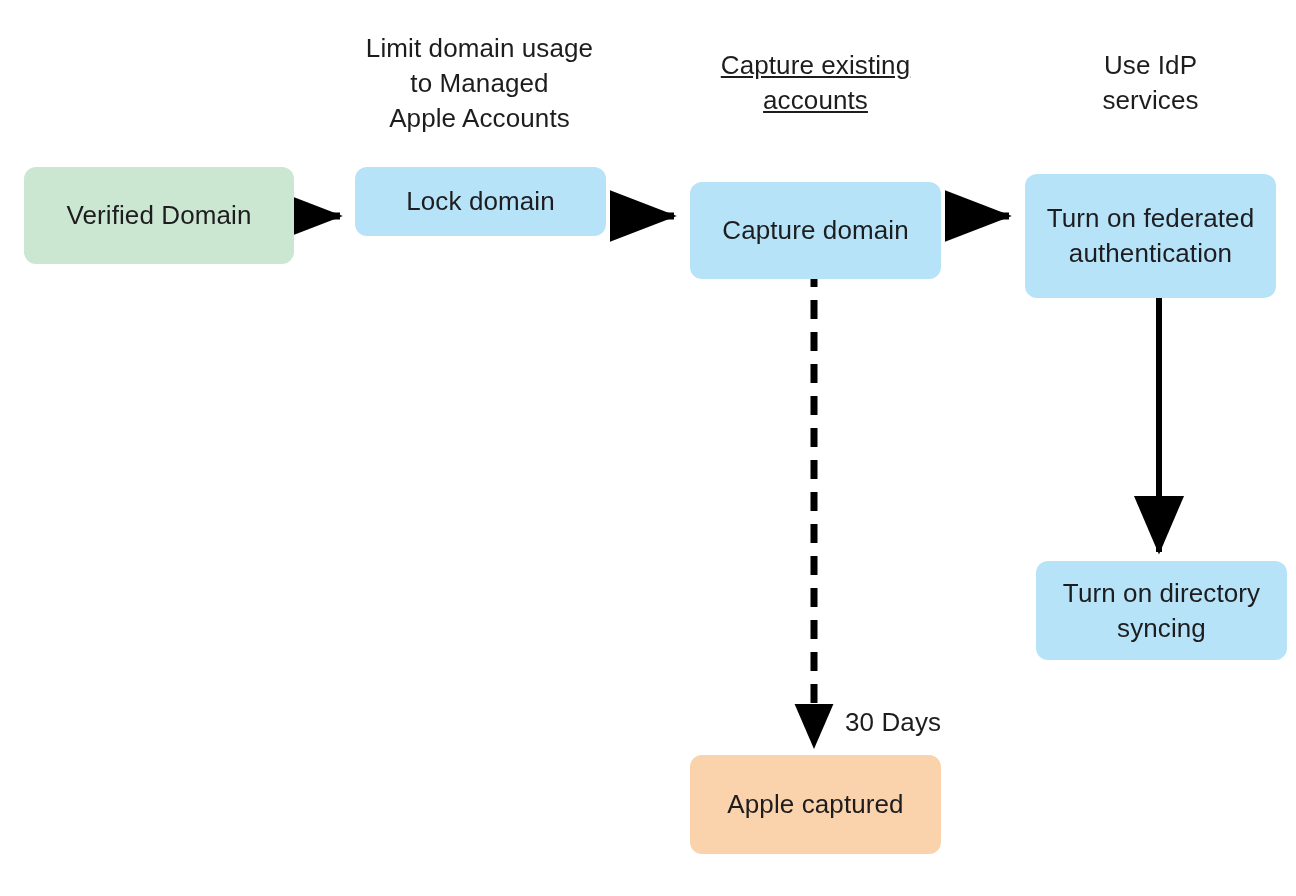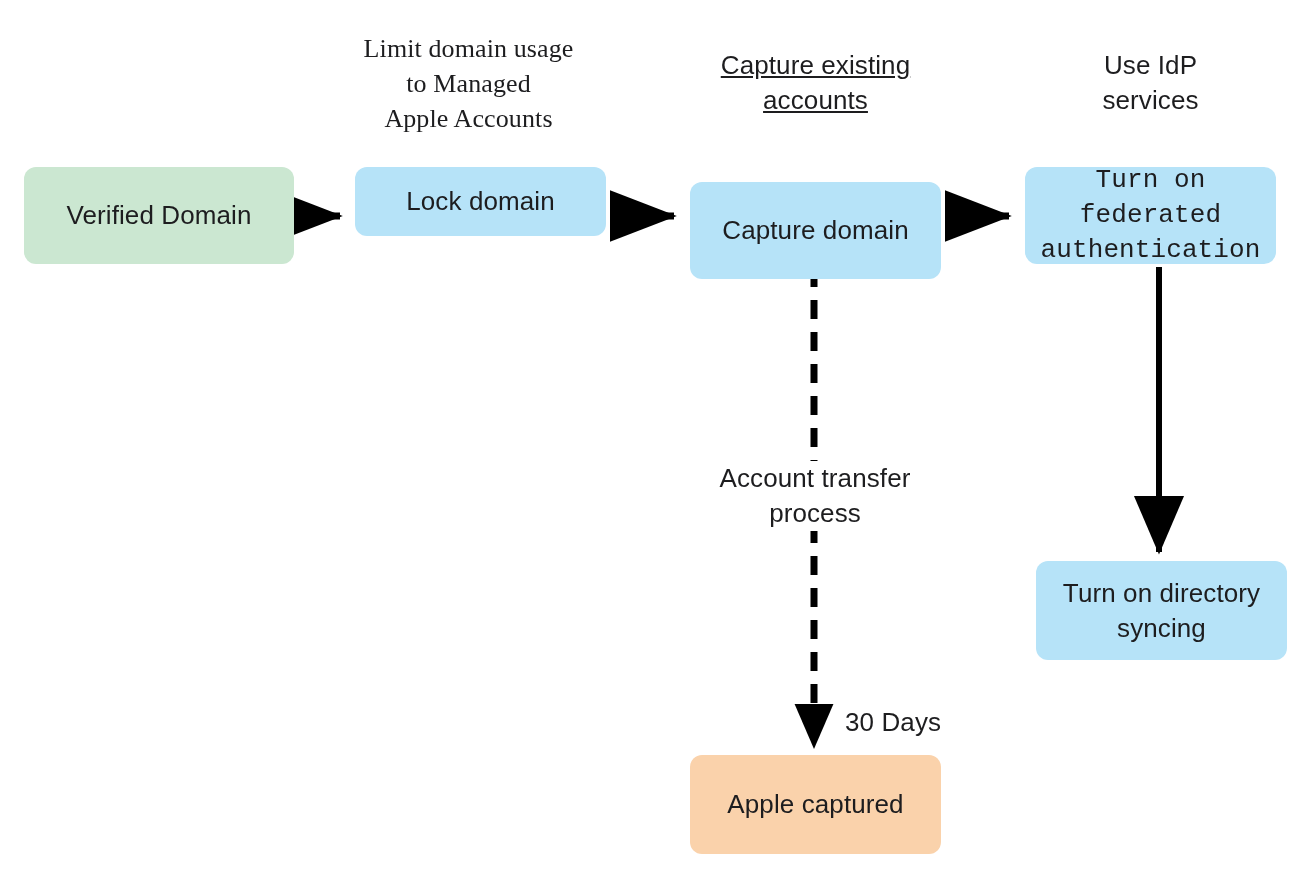--- a/index.html
+++ b/index.html
@@ -96,42 +96,40 @@
 
     <line x1="614" y1="216" x2="674" y2="216" stroke="#000000" stroke-width="7" marker-end="url(#arrow-h)"></line>
 
     <line x1="948" y1="216" x2="1009" y2="216" stroke="#000000" stroke-width="7" marker-end="url(#arrow-h)"></line>
 
     <line x1="1159" y1="267" x2="1159" y2="552" stroke="#000000" stroke-width="6" marker-end="url(#arrow-v)"></line>
 
     <line x1="814" y1="268" x2="814" y2="747" stroke="#000000" stroke-width="7" stroke-dasharray="19 13" marker-end="url(#arrow-dash)"></line>
   </svg>
 
-  <div class="caption" style="left:343px; top:31px; width:251px;font-family:Liberation Serif, serif;">Limit domain usage
+  <div class="caption" style="left:354px; top:31px; width:251px;">Limit domain usage
 to Managed
 Apple Accounts</div>
 
   <div class="caption" style="left:690px; top:48px; width:251px;text-decoration:underline;">Capture existing
 accounts</div>
 
   <div class="caption" style="left:1025px; top:48px; width:251px;">Use IdP
 services</div>
 
   <div class="node" style="left:24px; top:167px; width:270px; height:97px; background:#cbe7d1;">Verified Domain</div>
 
   <div class="node" style="left:355px; top:167px; width:251px; height:69px; background:#b6e3f8;">Lock domain</div>
 
   <div class="node" style="left:690px; top:182px; width:251px; height:97px; background:#b6e3f8;">Capture domain</div>
 
-  <div class="node" style="left:1025px; top:167px; width:251px; height:97px; background:#b6e3f8;font-family:Liberation Mono, monospace;">Turn on federated
+  <div class="node" style="left:1025px; top:174px; width:251px; height:124px; background:#b6e3f8;">Turn on federated
 authentication</div>
 
   <div class="node" style="left:1025px; top:561px; width:251px; height:99px; background:#b6e3f8;margin-left:11px;">Turn on directory
 syncing</div>
 
   <div class="node" style="left:690px; top:755px; width:251px; height:99px; background:#fad2ab;">Apple captured</div>
 
-  <div class="edge-label" style="left:664px; top:461px; width:302px;">Account transfer
-process</div>
 
   <div class="edge-label inline" style="left:845px; top:705px; width:160px;">30 Days</div>
 
 </div>
 
 </body></html>

